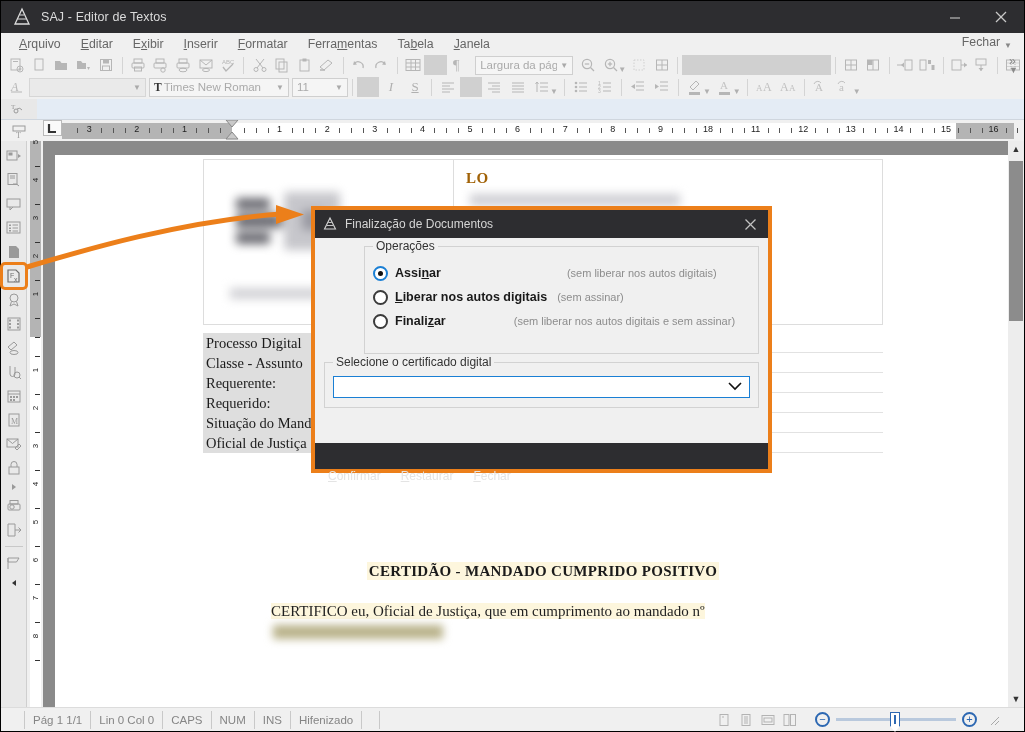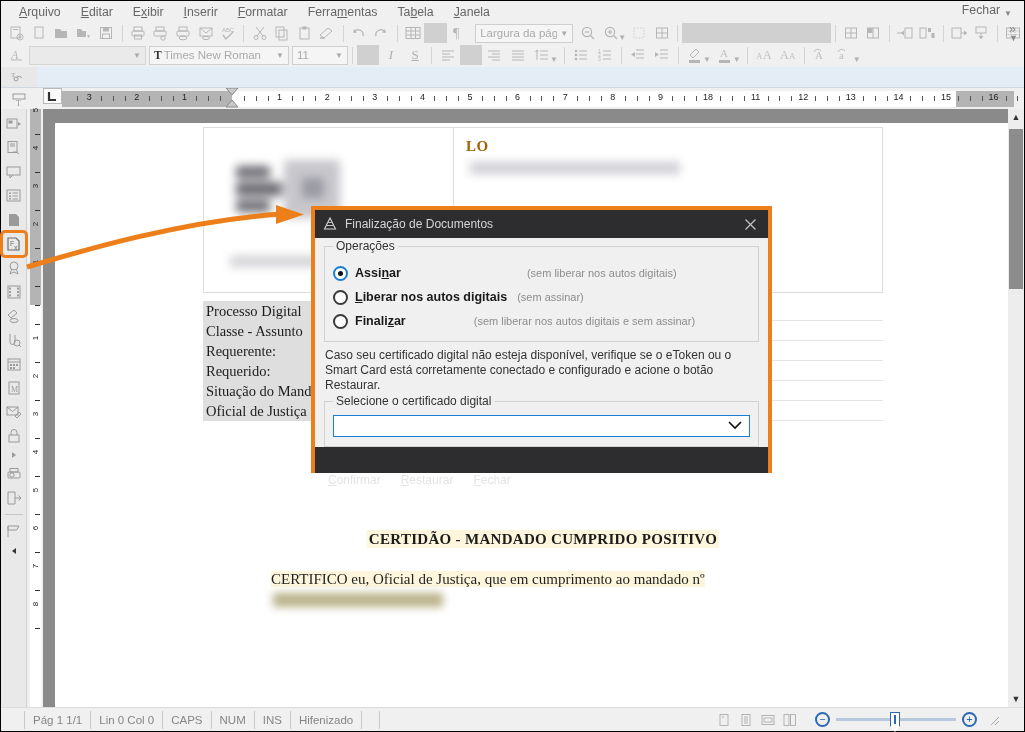--- a/index.html
+++ b/index.html
@@ -143,21 +143,21 @@
   
   .dlgwrap { position:absolute; left:310px; top:205px; width:461px; height:267px; z-index:60;
              border:4px solid #ec7f1a; background:#f0f0f0; }
   .dlg { position:absolute; inset:0; display:flex; flex-direction:column;}
   .dlg .dtitle { height:28px; background:#2d2d30; display:flex; align-items:center; color:#d5d5d5; flex:0 0 28px;}
   .dlg .dtitle .dlogo{ width:16px;height:16px;margin-left:7px;margin-right:7px;}
   .dlg .dtitle .dt { font-size:12px; }
   .dlg .dtitle .dsp{flex:1;}
   .dlg .dtitle .dx { width:36px;height:28px;display:flex;align-items:center;justify-content:center;color:#c2c2c2;}
   .dlg .dbody { flex:1; background:#f0f0f0; padding:8px 9px 0 9px; position:relative;}
-  .fieldset { border:1px solid #d2d2d2; padding:14px 8px 8px 8px; position:relative; }
+  .fieldset { border:1px solid #d2d2d2; padding:14px 8px 20px 8px; position:relative;margin-left:40px; }
   .fslegend { position:absolute; top:-8px; left:8px; background:#f0f0f0; padding:0 3px; font-size:12px; color:#333;}
   .radiorow { display:flex; align-items:center; height:24px; }
   .radio { width:15px;height:15px;border-radius:50%;border:2px solid #3b3b3b;background:#fff;margin-right:7px;flex:0 0 15px;position:relative;}
   .radio.on { border-color:#1a7fd4; }
   .radio.on:after{content:"";position:absolute;left:3px;top:3px;width:5px;height:5px;border-radius:50%;background:#111;}
   .rlabel { font-size:12.5px; font-weight:bold; color:#1a1a1a; }
   .rlabel u { text-decoration:underline; }
   .rhint { font-size:11px; color:#8d8d8d; margin-left:10px;}
   .helptext { font-size:12px; color:#333; line-height:15px; margin:6px 1px 0 1px;}
   .certfs { border:1px solid #d2d2d2; margin-top:8px; padding:13px 8px 9px 8px; position:relative;}
@@ -181,20 +181,42 @@
   .zthumb{position:absolute;left:54px;top:-6px;width:10px;height:15px;background:#fff;border:1px solid #2d68b2;}
   .zthumb:after{content:"";position:absolute;left:50%;bottom:-6px;transform:translateX(-50%);border-width:6px 5px 0 5px;border-style:solid;border-color:#fff transparent transparent transparent;}
   .zthumb:before{content:"";position:absolute;left:3px;top:2px;width:2px;height:9px;background:#2d68b2;}
   .grip{width:14px;height:14px;margin-left:4px;position:relative;}
 </style>
 </head>
 <body>
 
 <div class="app">
 
+  <div class="titlebar">
+    <span class="logo">
+      <svg width="22" height="22" viewBox="0 0 22 22">
+        <polygon points="11,3 18,18 4,18" fill="none" stroke="#dcdcdc" stroke-width="1.3"></polygon>
+        <line x1="7" y1="13" x2="15" y2="13" stroke="#dcdcdc" stroke-width="1"></line>
+        <line x1="9" y1="9" x2="13" y2="9" stroke="#dcdcdc" stroke-width="1"></line>
+      </svg>
+    </span>
+    <span class="title">SAJ - Editor de Textos</span>
+    <span class="spacer"></span>
+    <span class="winbtn">
+      <svg width="14" height="14">
+          <line x1="2" y1="8" x2="12" y2="8" stroke="#b9b9b9" stroke-width="1.2"></line>
+        </svg>
+    </span>
+    <span class="winbtn">
+      <svg width="16" height="16">
+          <line x1="3" y1="3" x2="13" y2="13" stroke="#c8c8c8" stroke-width="1.3"></line>
+          <line x1="13" y1="3" x2="3" y2="13" stroke="#c8c8c8" stroke-width="1.3"></line>
+        </svg>
+    </span>
+  </div>
 
   <div class="menubar">
     <span class="menuitem"><u>A</u>rquivo</span>
     <span class="menuitem"><u>E</u>ditar</span>
     <span class="menuitem">E<u>x</u>ibir</span>
     <span class="menuitem"><u>I</u>nserir</span>
     <span class="menuitem"><u>F</u>ormatar</span>
     <span class="menuitem">Ferra<u>m</u>entas</span>
     <span class="menuitem">Ta<u>b</u>ela</span>
     <span class="menuitem"><u>J</u>anela</span>
@@ -1052,21 +1074,20 @@
             <span class="rhint">(sem assinar)</span>
           </div>
 
           <div class="radiorow">
             <span class="radio"></span>
             <span class="rlabel">Finali<u>z</u>ar</span>
             <span class="rhint" style="margin-left:68px;">(sem liberar nos autos digitais e sem assinar)</span>
           </div>
         </div>
 
-        <div class="helptext">Caso seu certificado digital não esteja disponível, verifique se o eToken ou o Smart Card está corretamente conectado e configurado e acione o botão Restaurar.</div>
 
         <div class="certfs">
           <span class="fslegend">Selecione o certificado digital</span>
           <div class="certsel">
             <span class="cvv"></span>
             <span class="cdown">
               <svg width="16" height="10">
                   <path d="M2 2 L8 8 L14 2" fill="none" stroke="#111" stroke-width="1.6"></path>
                 </svg>
             </span>

